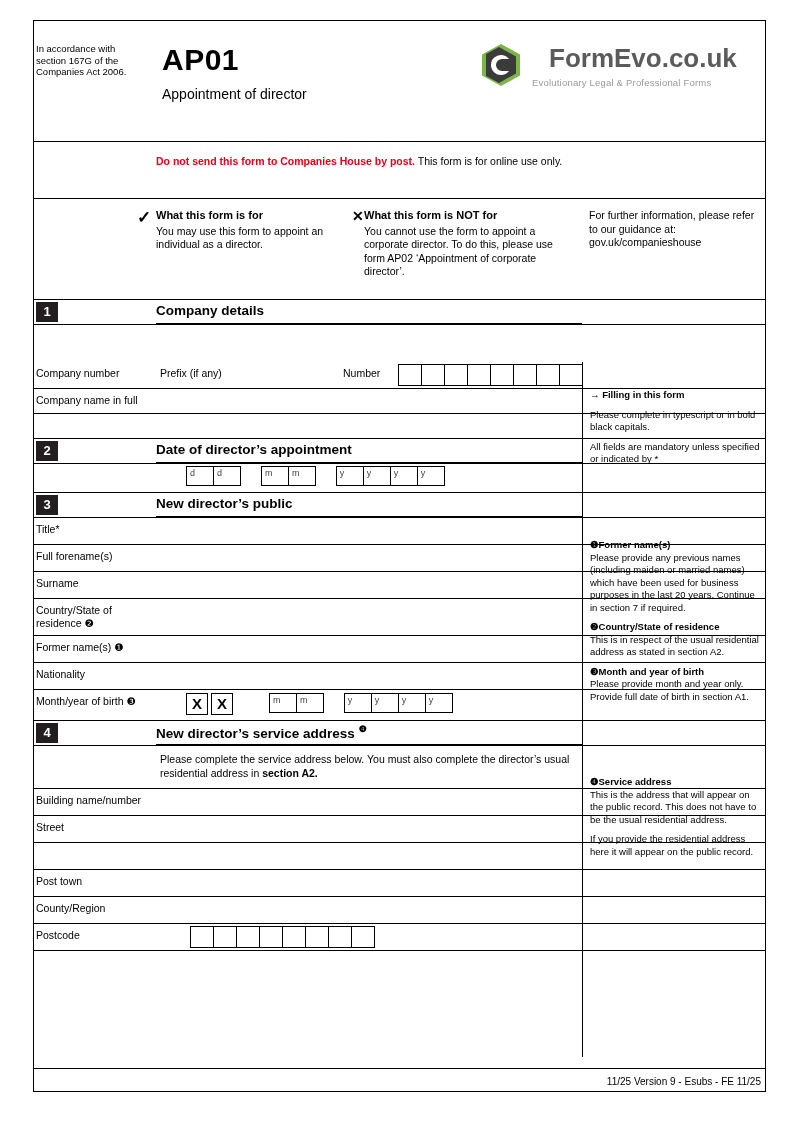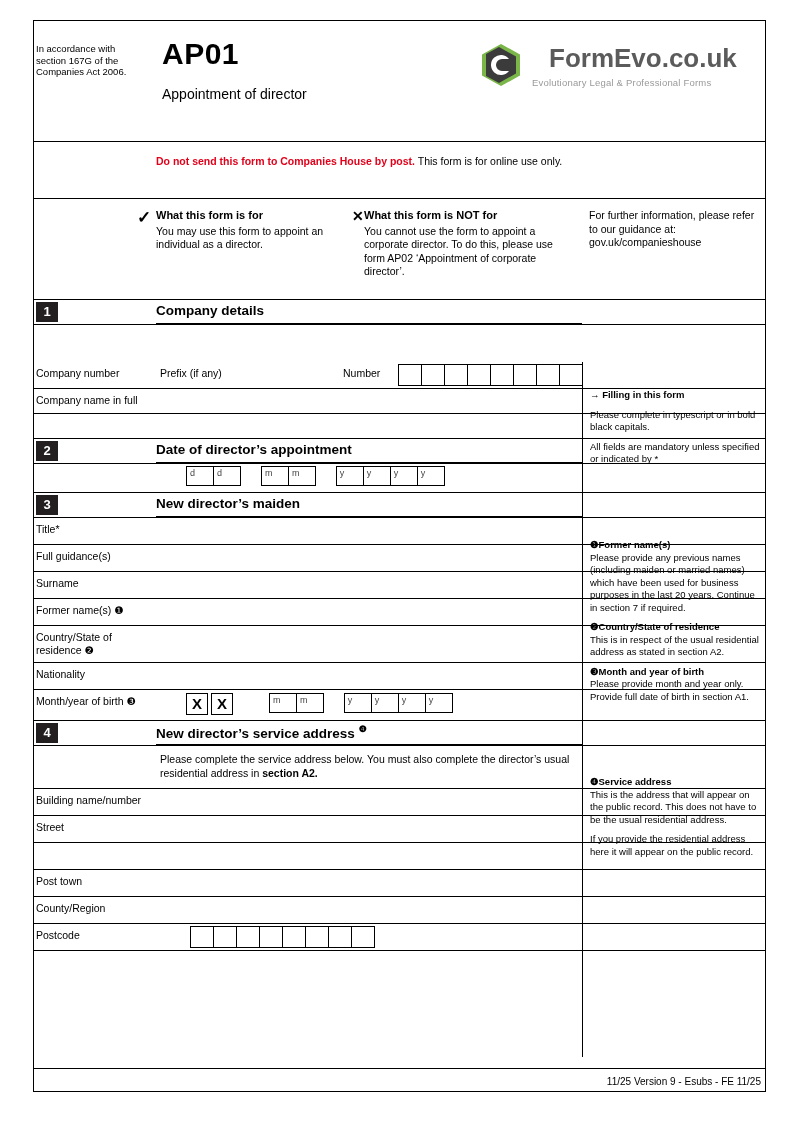--- a/index.html
+++ b/index.html
@@ -3,21 +3,21 @@
 <meta charset="utf-8">
 <style>
   html,body{margin:0;padding:0;background:#ffffff;}
   body{width:800px;height:1130px;font-family:"Liberation Sans",sans-serif;color:#000;}
   .page{position:relative;width:800px;height:1130px;box-sizing:border-box;}
   .sheet{position:absolute;left:33px;top:20px;width:733px;height:1072px;border:1px solid #000;box-sizing:border-box;}
 
   
   .hdr{position:relative;height:120px;border-bottom:1px solid #000;}
   .accordance{position:absolute;left:2px;top:22px;width:110px;font-size:9.5px;line-height:11.5px;color:#000;}
-  .formcode{position:absolute;left:128px;top:16px;font-size:30px;font-weight:bold;letter-spacing:.5px;}
+  .formcode{position:absolute;left:128px;top:22px;font-size:30px;font-weight:bold;letter-spacing:.5px;}
   .formtitle{position:absolute;left:128px;top:65px;font-size:14px;}
   .logo{position:absolute;right:6px;top:20px;width:280px;height:62px;}
   .logo .mark{position:absolute;left:0;top:2px;width:44px;height:44px;}
   .logo .brand{position:absolute;left:52px;top:2px;font-size:26px;font-weight:bold;color:#5b5b5b;letter-spacing:0px;margin-left:18px;}
   .logo .brand .co{font-weight:bold;color:#5b5b5b;}
   .logo .tag{position:absolute;left:53px;top:36px;font-size:9.5px;color:#9a9a9a;letter-spacing:.2px;}
 
   
   .band{position:relative;height:56px;border-bottom:1px solid #000;}
   .notice{position:absolute;left:122px;top:12px;width:420px;font-size:10.5px;line-height:14px;}
@@ -151,47 +151,47 @@
           <span class="bxsm"><i>m</i></span><span class="bxsm"><i>m</i></span>
           <span style="display:inline-block;width:12px;"></span>
           <span class="bxsm"><i>y</i></span><span class="bxsm"><i>y</i></span><span class="bxsm"><i>y</i></span><span class="bxsm"><i>y</i></span>
         </div>
       </div>
       <div class="sideline"></div>
     </div>
 
     <div class="secbar">
       <div class="secnum">3</div>
-      <div class="sectitle">New director’s maiden</div>
+      <div class="sectitle">New director’s public</div>
       <div class="dline" style="left:122px;top:23px;width:426px;"></div>
       <div class="sideline"></div>
     </div>
 
     <div class="row" style="height:26px;">
       <div class="lab">Title*</div>
       <div class="fieldbox"></div>
       <div class="sideline"></div>
     </div>
     <div class="row" style="height:26px;">
-      <div class="lab">Full guidance(s)</div>
+      <div class="lab">Full forename(s)</div>
       <div class="fieldbox"></div>
       <div class="sideline"></div>
     </div>
     <div class="row" style="height:26px;">
       <div class="lab">Surname</div>
-      <div class="fieldbox"></div>
-      <div class="sideline"></div>
-    </div>
-    <div class="row" style="height:26px;">
-      <div class="lab"><span>Former name(s)</span> <span>❶</span></div>
       <div class="fieldbox"></div>
       <div class="sideline"></div>
     </div>
     <div class="row" style="height:36px;">
       <div class="lab"><span>Country/State of residence</span> <span>❷</span></div>
+      <div class="fieldbox"></div>
+      <div class="sideline"></div>
+    </div>
+    <div class="row" style="height:26px;">
+      <div class="lab"><span>Former name(s)</span> <span>❶</span></div>
       <div class="fieldbox"></div>
       <div class="sideline"></div>
     </div>
     <div class="row" style="height:26px;">
       <div class="lab">Nationality</div>
       <div class="fieldbox"></div>
       <div class="sideline"></div>
     </div>
     <div class="row" style="height:30px;">
       <div class="lab"><span>Month/year of birth</span> <span>❸</span></div>

